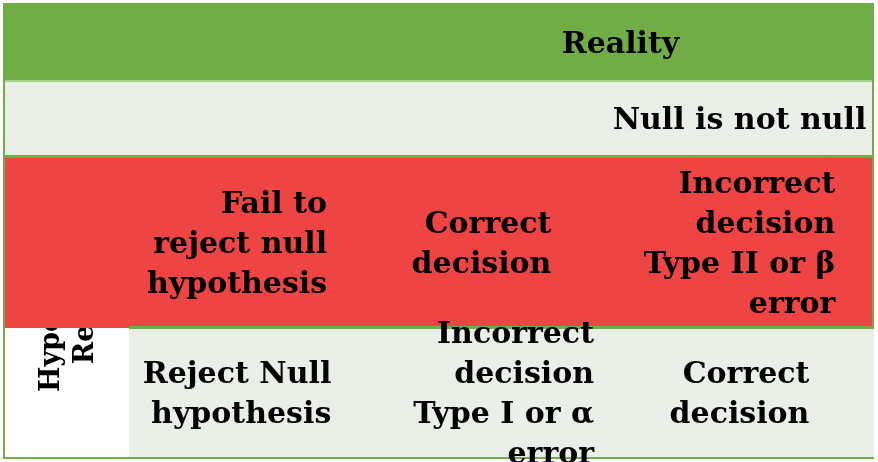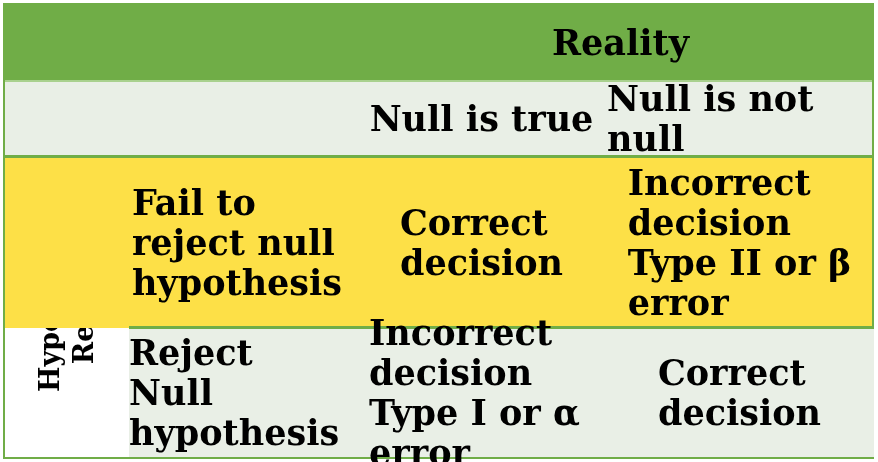--- a/index.html
+++ b/index.html
@@ -23,24 +23,24 @@
     box-sizing: border-box;
     border: 2px solid #70ad47;
     background: #ffffff;
   }
   .cell {
     position: absolute;
     box-sizing: border-box;
     display: flex;
     align-items: center;
     justify-content: center;
-    text-align: left;
+    text-align: right;
     font-weight: bold;
     color: #000000;
-    font-size: 35px;
+    font-size: 30px;
     line-height: 40px;
   }
   .header-row {
     position: absolute;
     left: 0;
     top: 0;
     width: 100%;
     height: 77px;
     background: #70ad47;
     border-bottom: 2px solid #a9d18e;
@@ -55,21 +55,21 @@
     background: #e9efe6;
     border-bottom: 3px solid #70ad47;
     box-sizing: border-box;
   }
   .row1 {
     position: absolute;
     left: 0;
     top: 153px;
     width: 100%;
     height: 170px;
-    background: #fde047;
+    background: #ef4444;
   }
   .row2 {
     position: absolute;
     left: 124px;
     top: 321px;
     width: 745px;
     height: 131px;
     background: #e9efe6;
     border-top: 3px solid #70ad47;
     box-sizing: border-box;
@@ -102,23 +102,20 @@
 
 <div class="table">
 
   <div class="header-row">
     <div class="cell" style="left:364px; top:0; width:503px; height:75px;">
       <span>Reality</span>
     </div>
   </div>
 
   <div class="subheader-row">
-    <div class="cell" style="left:364px; top:0; width:225px; height:73px;">
-      <span>Null is true</span>
-    </div>
     <div class="cell" style="left:602px; top:0; width:265px; height:73px;">
       <span>Null is not null</span>
     </div>
   </div>
 
   <div class="side-label">
     <div class="side-label-inner multiline">Hypothesis
 Results</div>
   </div>
 

